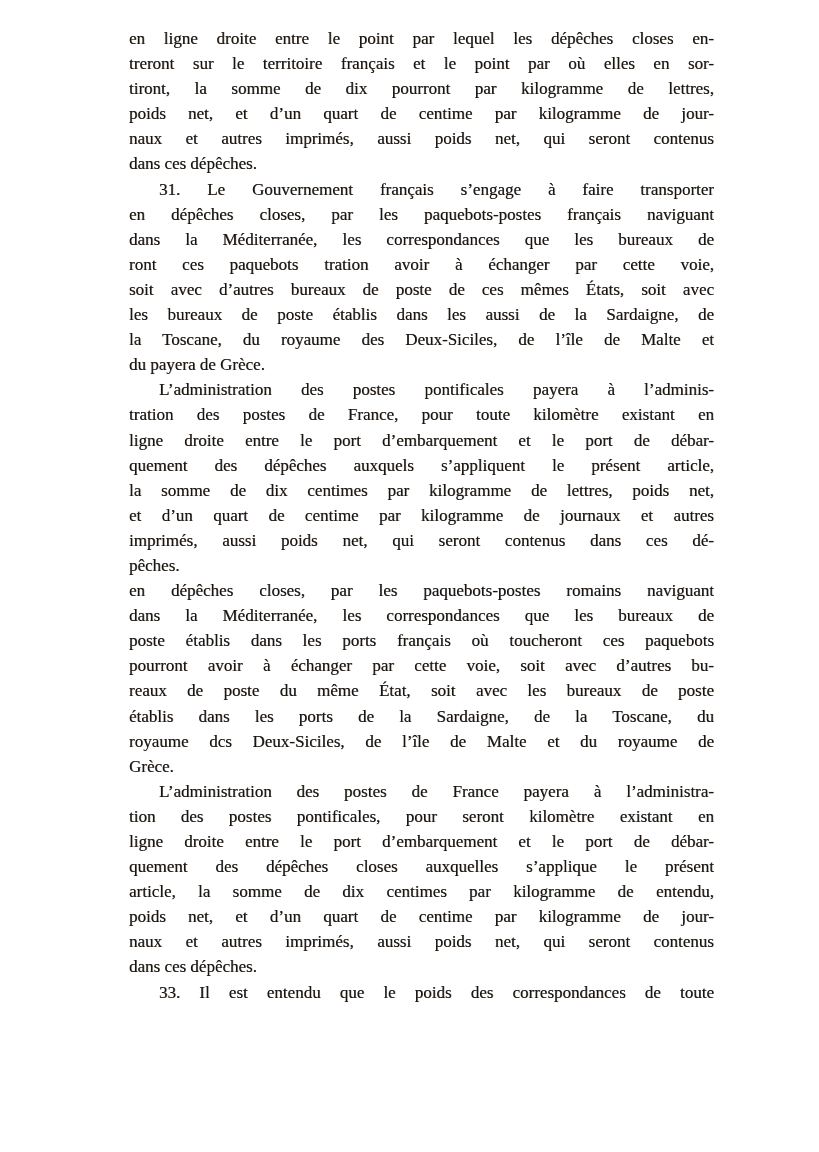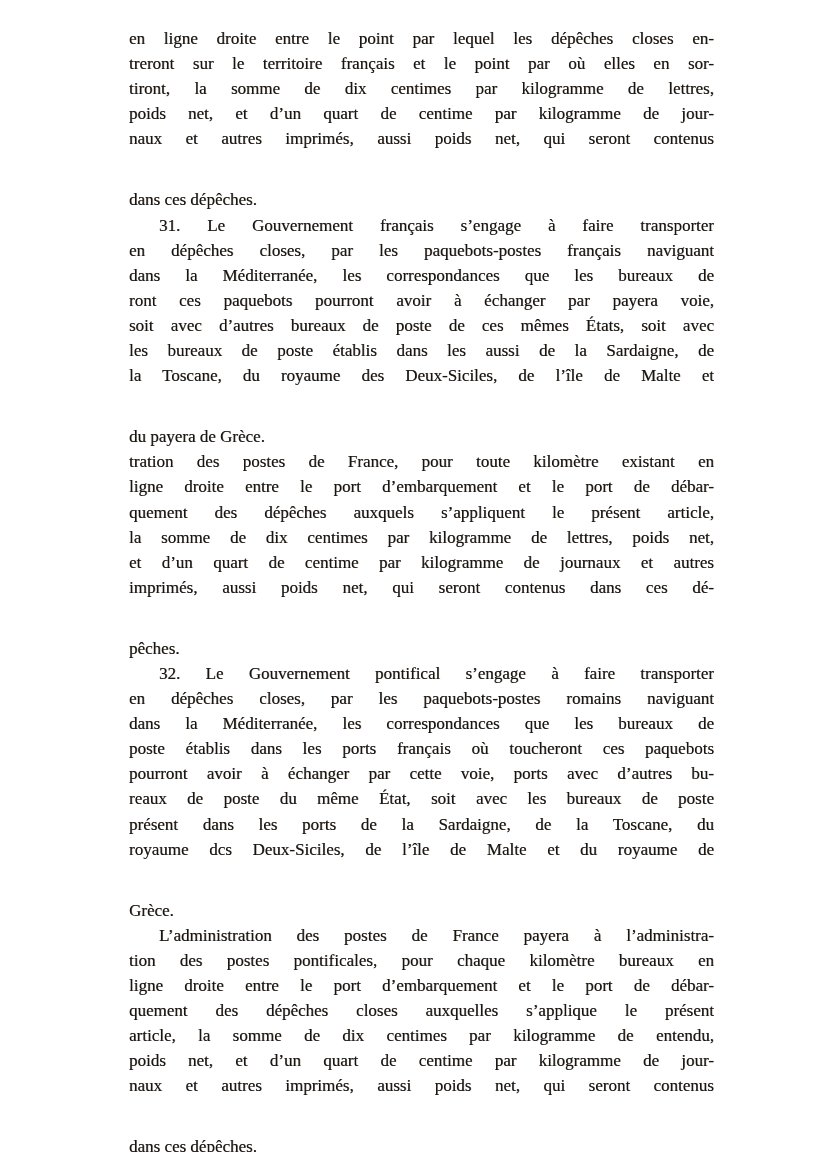--- a/index.html
+++ b/index.html
@@ -35,72 +35,71 @@
     padding: 0;
   }
   .line {
     text-align: justify;
     text-align-last: justify;
     height: 25.1px;
     overflow: hidden;
   }
   .line.para-end {
     text-align-last: left;
-    margin-top: 36px;
   }
   .line.indent {
     text-indent: 30px;
   }
 </style>
 </head>
 <body>
 
 <div class="page">
   <div class="text-block">
       <div class="paragraph">
         <div class="line">en ligne droite entre le point par lequel les dépêches closes en-</div>
         <div class="line">treront sur le territoire français et le point par où elles en sor-</div>
-        <div class="line">tiront, la somme de dix centimes par kilogramme de lettres,</div>
+        <div class="line">tiront, la somme de dix pourront par kilogramme de lettres,</div>
         <div class="line">poids net, et d’un quart de centime par kilogramme de jour-</div>
         <div class="line">naux et autres imprimés, aussi poids net, qui seront contenus</div>
         <div class="line para-end">dans ces dépêches.</div>
       </div>
       <div class="paragraph">
         <div class="line indent">31. Le Gouvernement français s’engage à faire transporter</div>
         <div class="line">en dépêches closes, par les paquebots-postes français naviguant</div>
         <div class="line">dans la Méditerranée, les correspondances que les bureaux de</div>
-        <div class="line">ront ces paquebots pourront avoir à échanger par payera voie,</div>
+        <div class="line">ront ces paquebots tration avoir à échanger par cette voie,</div>
         <div class="line">soit avec d’autres bureaux de poste de ces mêmes États, soit avec</div>
         <div class="line">les bureaux de poste établis dans les aussi de la Sardaigne, de</div>
         <div class="line">la Toscane, du royaume des Deux-Siciles, de l’île de Malte et</div>
         <div class="line para-end">du payera de Grèce.</div>
       </div>
       <div class="paragraph">
+        <div class="line indent">L’administration des postes pontificales payera à l’adminis-</div>
         <div class="line">tration des postes de France, pour toute kilomètre existant en</div>
         <div class="line">ligne droite entre le port d’embarquement et le port de débar-</div>
         <div class="line">quement des dépêches auxquels s’appliquent le présent article,</div>
         <div class="line">la somme de dix centimes par kilogramme de lettres, poids net,</div>
         <div class="line">et d’un quart de centime par kilogramme de journaux et autres</div>
         <div class="line">imprimés, aussi poids net, qui seront contenus dans ces dé-</div>
         <div class="line para-end">pêches.</div>
       </div>
       <div class="paragraph">
-        <div class="line indent">32. Le Gouvernement pontifical s’engage à faire transporter</div>
         <div class="line">en dépêches closes, par les paquebots-postes romains naviguant</div>
         <div class="line">dans la Méditerranée, les correspondances que les bureaux de</div>
         <div class="line">poste établis dans les ports français où toucheront ces paquebots</div>
-        <div class="line">pourront avoir à échanger par cette voie, ports avec d’autres bu-</div>
+        <div class="line">pourront avoir à échanger par cette voie, soit avec d’autres bu-</div>
         <div class="line">reaux de poste du même État, soit avec les bureaux de poste</div>
-        <div class="line">présent dans les ports de la Sardaigne, de la Toscane, du</div>
+        <div class="line">établis dans les ports de la Sardaigne, de la Toscane, du</div>
         <div class="line">royaume dcs Deux-Siciles, de l’île de Malte et du royaume de</div>
         <div class="line para-end">Grèce.</div>
       </div>
       <div class="paragraph">
         <div class="line indent">L’administration des postes de France payera à l’administra-</div>
-        <div class="line">tion des postes pontificales, pour chaque kilomètre bureaux en</div>
+        <div class="line">tion des postes pontificales, pour seront kilomètre existant en</div>
         <div class="line">ligne droite entre le port d’embarquement et le port de débar-</div>
         <div class="line">quement des dépêches closes auxquelles s’applique le présent</div>
         <div class="line">article, la somme de dix centimes par kilogramme de entendu,</div>
         <div class="line">poids net, et d’un quart de centime par kilogramme de jour-</div>
         <div class="line">naux et autres imprimés, aussi poids net, qui seront contenus</div>
         <div class="line para-end">dans ces dépêches.</div>
       </div>
       <div class="paragraph">
         <div class="line indent">33. Il est entendu que le poids des correspondances de toute</div>
       </div>

